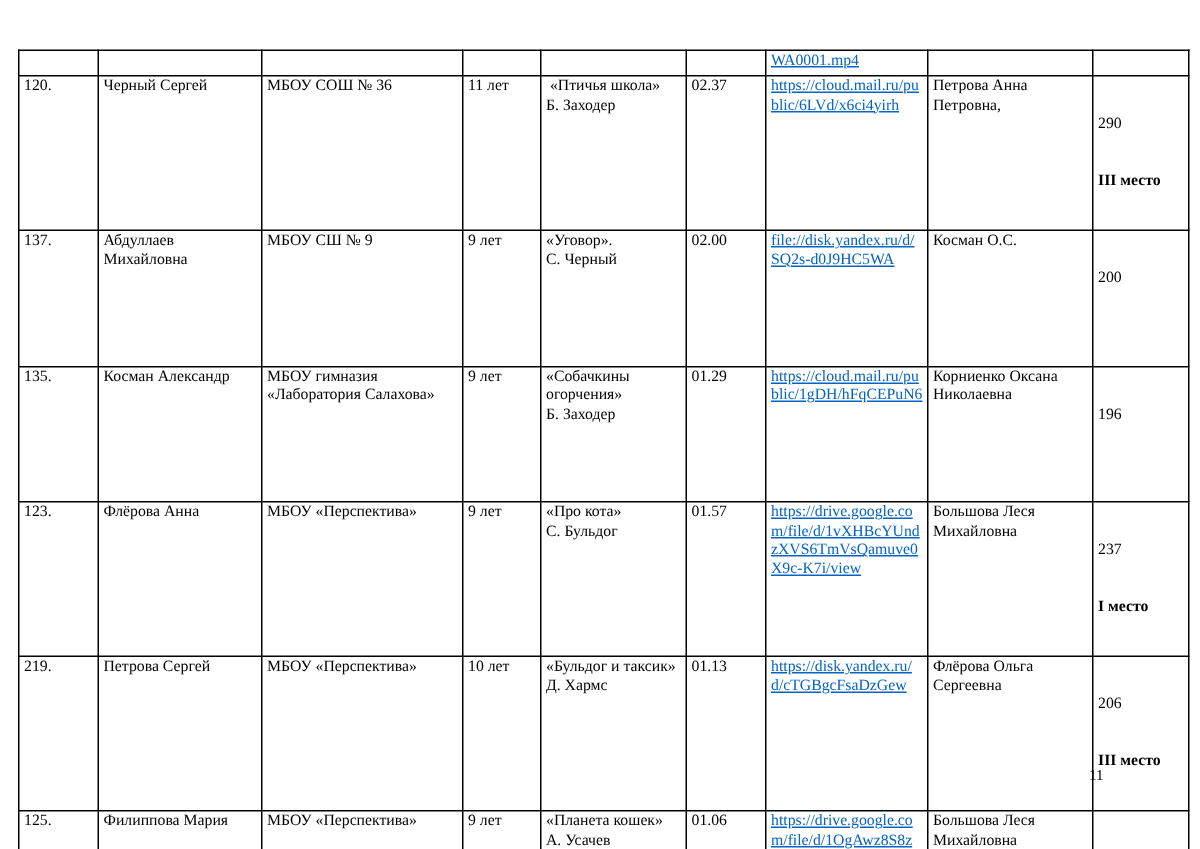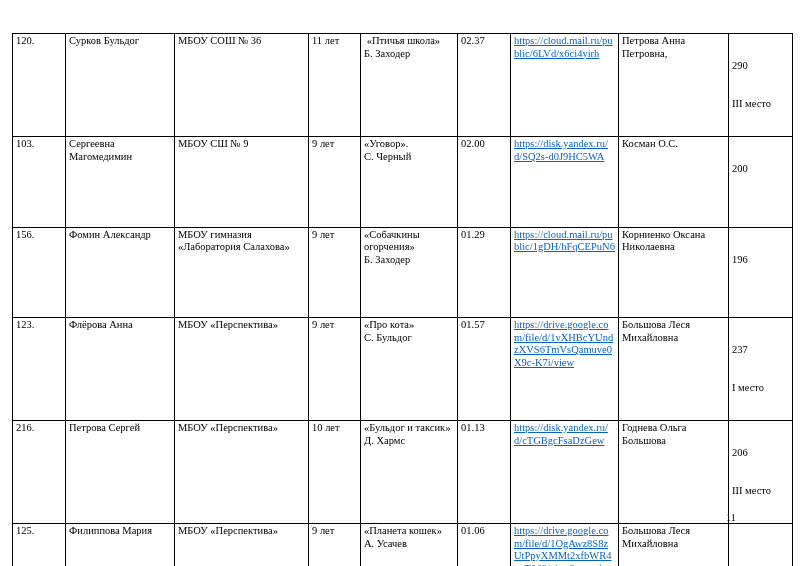--- a/index.html
+++ b/index.html
@@ -21,21 +21,21 @@
     white-space:pre-wrap;
     word-wrap:break-word;
   }
   td.num-cell{padding-left:12px;margin-top:16px;}
   tr.cont-row td{height:14px;}
   .link{
     color:#0563C1;text-decoration:underline;
     word-break:break-all;cursor:pointer;
   }
   .score-points{display:block;}
-  .score-place{display:block;font-weight:normal;}
+  .score-place{display:block;font-weight:bold;}
   .page-number{
     position:absolute;left:726px;top:512px;
     font-size:10px;font-family:"Liberation Serif","DejaVu Serif",serif;
   }
 </style>
 </head>
 <body>
 
 <table class="results">
   <colgroup>
@@ -43,53 +43,64 @@
       <col style="width:109px">
       <col style="width:134px">
     <col style="width:52px">
       <col style="width:97px">
       <col style="width:53px">
     <col style="width:108px">
       <col style="width:110px">
       <col style="width:64px">
   </colgroup>
   <tbody>
+    <tr class="cont-row">
+      <td class="num-cell"></td>
+      <td></td>
+      <td></td>
+      <td></td>
+      <td></td>
+      <td></td>
+      <td><span class="link">WA0001.mp4</span></td>
+      <td></td>
+      <td></td>
+    </tr>
   <tr>
     <td class="num-cell"><span>120.</span></td>
-    <td><span>Сурков Бульдог</span></td>
+    <td><span>Черный Сергей</span></td>
     <td><span class="school">МБОУ СОШ № 36</span></td>
     <td><span>11 лет</span></td>
     <td><span> «Птичья школа»
 Б. Заходер</span></td>
     <td><span>02.37</span></td>
     <td><span class="link">https://cloud.mail.ru/public/6LVd/x6ci4yirh</span></td>
     <td><span>Петрова Анна Петровна,</span></td>
     <td>
       <span class="score-points">290</span>
       <span class="score-place">III место</span>
     </td>
   </tr>
       <tr>
-    <td class="num-cell"><span>103.</span></td>
-    <td><span>Сергеевна Магомедимин</span></td>
+    <td class="num-cell"><span>137.</span></td>
+    <td><span>Абдуллаев Михайловна</span></td>
     <td><span class="school">МБОУ СШ № 9</span></td>
     <td><span>9 лет</span></td>
     <td><span>«Уговор».
 С. Черный</span></td>
     <td><span>02.00</span></td>
-    <td><span class="link">https://disk.yandex.ru/d/SQ2s-d0J9HC5WA</span></td>
+    <td><span class="link">file://disk.yandex.ru/d/SQ2s-d0J9HC5WA</span></td>
     <td><span>Косман О.С.</span></td>
     <td>
       <span class="score-points">200</span>
       <span class="score-place"></span>
     </td>
   </tr>
       <tr>
-    <td class="num-cell"><span>156.</span></td>
-    <td><span>Фомин Александр</span></td>
+    <td class="num-cell"><span>135.</span></td>
+    <td><span>Косман Александр</span></td>
     <td><span class="school">МБОУ гимназия «Лаборатория Салахова»</span></td>
     <td><span>9 лет</span></td>
     <td><span>«Собачкины огорчения»
 Б. Заходер</span></td>
     <td><span>01.29</span></td>
     <td><span class="link">https://cloud.mail.ru/public/1gDH/hFqCEPuN6</span></td>
     <td><span>Корниенко Оксана Николаевна</span></td>
     <td>
       <span class="score-points">196</span>
       <span class="score-place"></span>
@@ -104,29 +115,29 @@
 С. Бульдог</span></td>
     <td><span>01.57</span></td>
     <td><span class="link">https://drive.google.com/file/d/1vXHBcYUndzXVS6TmVsQamuve0X9c-K7i/view</span></td>
     <td><span>Большова Леся Михайловна</span></td>
     <td>
       <span class="score-points">237</span>
       <span class="score-place">I место</span>
     </td>
   </tr>
       <tr>
-    <td class="num-cell"><span>216.</span></td>
+    <td class="num-cell"><span>219.</span></td>
     <td><span>Петрова Сергей</span></td>
     <td><span class="school">МБОУ «Перспектива»</span></td>
     <td><span>10 лет</span></td>
     <td><span>«Бульдог и таксик»
 Д. Хармс</span></td>
     <td><span>01.13</span></td>
     <td><span class="link">https://disk.yandex.ru/d/cTGBgcFsaDzGew</span></td>
-    <td><span>Годнева Ольга Большова</span></td>
+    <td><span>Флёрова Ольга Сергеевна</span></td>
     <td>
       <span class="score-points">206</span>
       <span class="score-place">III место</span>
     </td>
   </tr>
       <tr>
     <td class="num-cell"><span>125.</span></td>
     <td><span>Филиппова Мария</span></td>
     <td><span class="school">МБОУ «Перспектива»</span></td>
     <td><span>9 лет</span></td>

